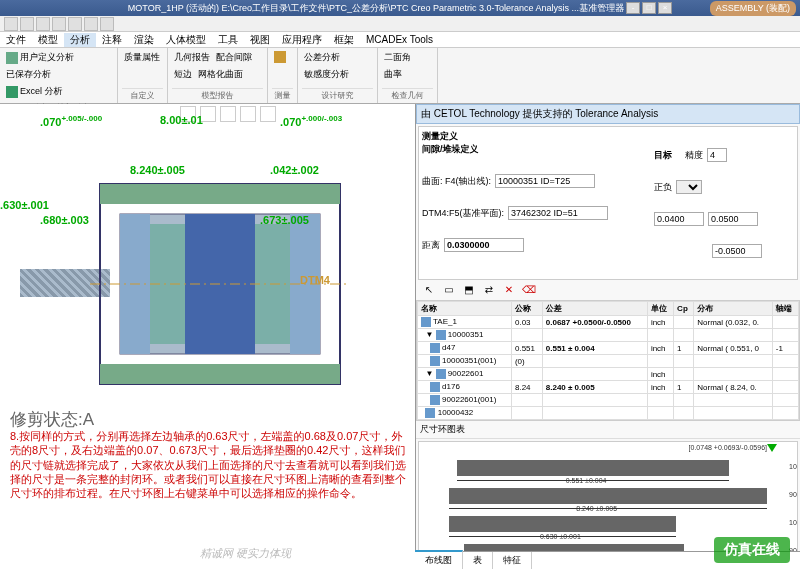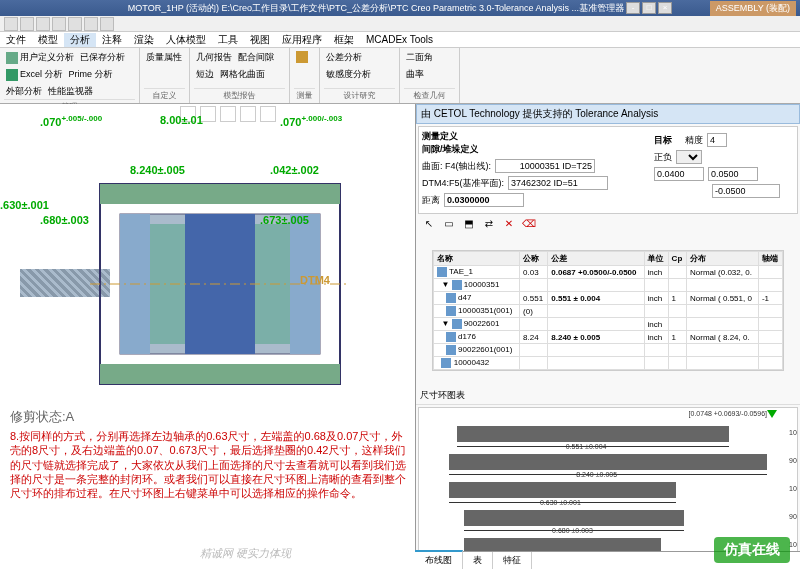--- a/index.html
+++ b/index.html
@@ -16,42 +16,42 @@
 .rgroup .items{display:flex;flex-wrap:wrap;gap:2px}
 .ritem{display:flex;align-items:center;gap:2px;padding:1px 2px;white-space:nowrap}
 .ricon{width:12px;height:12px;background:#6a8;display:inline-block}
 .rlabel{color:#666;text-align:center;font-size:8px;border-top:1px solid #ddd;padding-top:1px}
 .main{display:flex;height:calc(569px - 104px);position:relative}
 .viewport{flex:0 0 415px;background:#fff;position:relative;overflow:hidden}
 .cad-img{position:absolute;top:20px;left:20px;width:360px;height:280px}
 .dim{position:absolute;color:#0a0;font-size:11px;font-weight:bold;white-space:nowrap}
 .dim sup{font-size:8px}
 .overlay-text{position:absolute;left:10px;font-size:11px;color:#c00;line-height:1.3;width:400px}
-.overlay-title{color:#666;font-size:13px}
+.overlay-title{color:#666;font-size:17px}
 .rightpane{flex:1;display:flex;flex-direction:column;background:#f8f8f8;border-left:1px solid #999}
 .tol-title{background:#d5e5f5;border:1px solid #9bd;padding:2px 4px;font-size:10px}
 .tol-panel{background:#fff;border:1px solid #ccc;margin:2px;padding:3px;font-size:9px}
-.tol-row{display:flex;align-items:center;gap:4px;margin:3px 0}
+.tol-row{display:flex;align-items:center;gap:4px;margin:18px 0}
 .tol-input{border:1px solid #aaa;padding:1px 2px;font-size:9px;height:14px}
-.tol-grid{background:#fff;border:1px solid #ccc;margin:16px;font-size:9px;flex:0 0 auto}
+.tol-grid{background:#fff;border:1px solid #ccc;margin:0;font-size:9px;flex:0 0 auto}
 .tol-grid table{width:100%;border-collapse:collapse}
 .tol-grid th,.tol-grid td{border:1px solid #ddd;padding:1px 3px;font-size:8px;text-align:left;white-space:nowrap}
 .tol-grid th{background:#f0f0f0}
 .tree-icon{width:10px;height:10px;display:inline-block;background:#69c;vertical-align:middle}
 .chart-area{flex:1;background:#fff;border:1px solid #ccc;margin:2px;position:relative;overflow:hidden}
 .chart-title{font-size:9px;padding:2px 4px;border-bottom:1px solid #ddd}
 .bar{position:absolute;height:16px;background:#666}
 .bar-lbl{position:absolute;font-size:7px;color:#333;white-space:nowrap}
 .dim-line{position:absolute;border-top:1px solid #333;height:0}
 .bottom-tabs{position:absolute;bottom:0;left:415px;right:0;height:18px;background:#ffffff;border-top:1px solid #999;display:flex;font-size:9px;align-items:flex-end}
 .btab{padding:2px 10px;border-right:1px solid #ccc}
 .btab.active{background:#fff;border-top:2px solid #39c}
 .watermark{position:absolute;bottom:8px;left:200px;color:#bbb;font-size:11px;font-style:italic}
 .logo-overlay{position:absolute;bottom:6px;right:10px;background:rgba(0,150,0,0.7);color:#fff;padding:4px 10px;border-radius:4px;font-size:14px;font-weight:bold}
-.assembly-tag{position:absolute;top:1px;right:4px;background:#c96;color:#fff;font-size:9px;padding:1px 6px;border-radius:0}
+.assembly-tag{position:absolute;top:1px;right:4px;background:#c96;color:#fff;font-size:9px;padding:1px 6px;border-radius:6px}
 .toolbar2{position:absolute;top:2px;right:8px;display:flex;gap:6px;font-size:10px}
 .toolbar2 span{width:14px;height:14px;text-align:center;cursor:pointer}
 .motor-body{position:absolute;top:50px;left:70px;width:260px;height:220px}
 .shaft{position:absolute;top:145px;left:0;width:90px;height:28px;background:repeating-linear-gradient(45deg,#89a,#89a 3px,#abc 3px,#abc 6px)}
 .vp-tools{position:absolute;top:2px;left:180px;display:flex;gap:4px}
 .vp-tools span{width:16px;height:16px;border:1px solid #ccc;background:#fff}
 </style>
 </head>
 <body>
 
@@ -84,21 +84,21 @@
   <span>渲染</span>
   <span>人体模型</span>
   <span>工具</span>
   <span>视图</span>
   <span>应用程序</span>
   <span>框架</span>
   <span>MCADEx Tools</span>
 </div>
 
 <div class="ribbon">
-  <div class="rgroup" style="width:140px">
+  <div class="rgroup" style="width:118px">
     <div class="items">
       <div class="ritem">
           <span class="ricon"></span>
           <span>用户定义分析</span>
         </div>
       <div class="ritem">
           <span>已保存分析</span>
         </div>
       <div class="ritem">
           <span class="ricon" style="background:#396"></span>
@@ -219,21 +219,21 @@
 
   <div class="rightpane">
     <div class="tol-title">由 CETOL Technology 提供支持的 Tolerance Analysis</div>
     <div class="tol-panel">
       <div style="display:flex;gap:6px">
         <div style="flex:1">
           <b>测量定义</b><br>
           <b>间隙/堆垛定义</b>
           <div class="tol-row">
               <span>曲面: F4(轴出线):</span>
-              <input class="tol-input" style="width: 100px; text-align: right;" value="10000351 ID=T25">
+              <input class="tol-input" style="width: 100px;" value="10000351 ID=T25">
             </div>
           <div class="tol-row">
               <span>DTM4:F5(基准平面):</span>
               <input class="tol-input" style="width: 100px;" value="37462302 ID=51">
             </div>
           <div class="tol-row">
               <span>距离</span>
               <input class="tol-input" style="width: 80px; font-weight: bold;" value="0.0300000">
             </div>
         </div>
@@ -242,21 +242,21 @@
           <div class="tol-row">
               <span>正负</span>
               <select class="tol-input"></select>
             </div>
           <div class="tol-row">
               <input class="tol-input" style="width: 50px;" value="0.0400">
               <input class="tol-input" style="width: 50px;" value="0.0500">
             </div>
           <div class="tol-row">
               <span style="width:54px"></span>
-              <input class="tol-input" style="width: 68px;" value="-0.0500">
+              <input class="tol-input" style="width: 50px;" value="-0.0500">
             </div>
         </div>
       </div>
     </div>
     <div class="toolbar2" style="position:relative;top:0;right:0;padding:2px 6px">
       <span>↖</span>
       <span>▭</span>
       <span>⬒</span>
       <span>⇄</span>
       <span style="color:#c00">✕</span>

